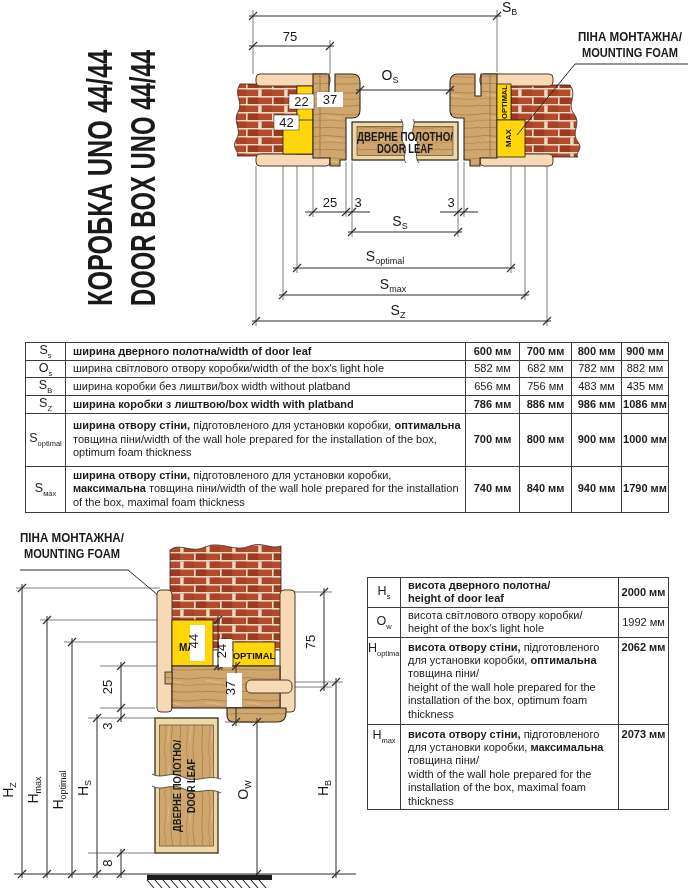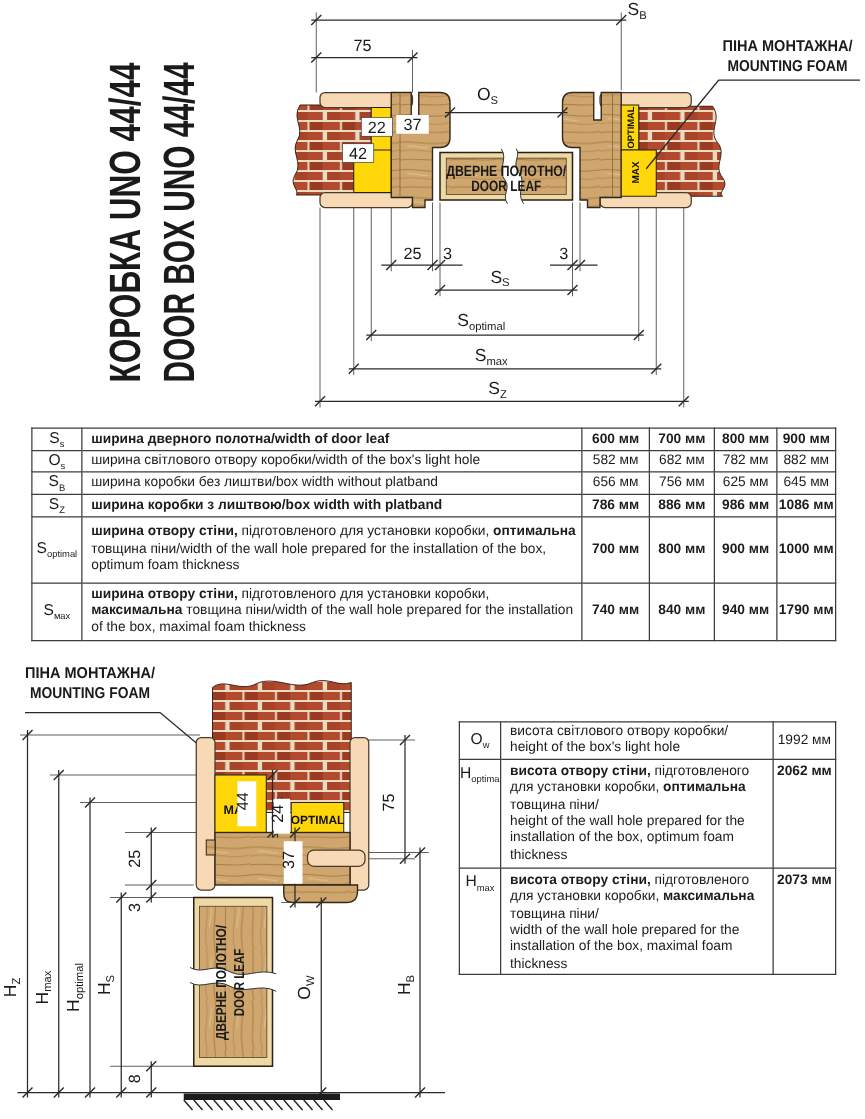--- a/index.html
+++ b/index.html
@@ -208,22 +208,22 @@
     <td class="val">582 мм</td>
     <td class="val">682 мм</td>
     <td class="val">782 мм</td>
     <td class="val">882 мм</td>
   </tr>
   <tr style="height:14px">
     <td class="sym"><span>S</span><sub>B</sub></td>
     <td class="desc"><span>ширина коробки без лиштви/box width without platband</span></td>
     <td class="val">656 мм</td>
     <td class="val">756 мм</td>
-    <td class="val">625 мм</td>
-    <td class="val">645 мм</td>
+    <td class="val">483 мм</td>
+    <td class="val">435 мм</td>
   </tr>
   <tr style="height:14px">
     <td class="sym"><span>S</span><sub>Z</sub></td>
     <td class="desc"><b>ширина коробки з лиштвою/box width with platband</b></td>
     <td class="val bold">786 мм</td>
     <td class="val bold">886 мм</td>
     <td class="val bold">986 мм</td>
     <td class="val bold">1086 мм</td>
   </tr>
   <tr style="height:53px">
@@ -388,20 +388,25 @@
 </svg>
 
 <div id="height-table-wrap">
 <table style="width:301px;">
   <colgroup>
           <col style="width:33px">
           <col style="width:218px">
           <col style="width:50px">
         </colgroup>
   <tbody>
+  <tr style="height:28px">
+    <td class="sym"><span>H</span><sub>s</sub></td>
+    <td class="desc"><b>висота дверного полотна/</b><br><b>height of door leaf</b></td>
+    <td class="val bold">2000 мм</td>
+  </tr>
   <tr style="height:27px">
     <td class="sym"><span>O</span><sub>w</sub></td>
     <td class="desc"><span>висота світлового отвору коробки/</span><br><span>height of the box's light hole</span></td>
     <td class="val">1992 мм</td>
   </tr>
   <tr style="height:87px">
     <td class="sym topal"><span>H</span><sub>optimal</sub></td>
     <td class="desc topal"><b>висота отвору стіни,</b><span> підготовленого для установки коробки, </span><b>оптимальна</b><span> товщина піни/</span><br><span>height of the wall hole prepared for the installation of the box, optimum foam thickness</span></td>
     <td class="val bold topal">2062 мм</td>
   </tr>

